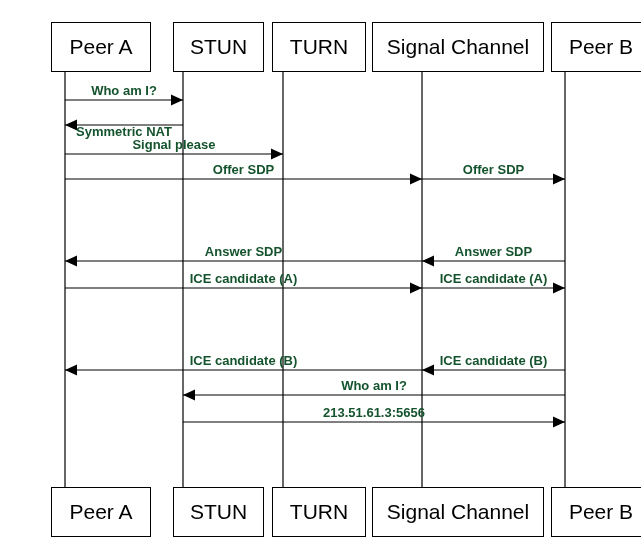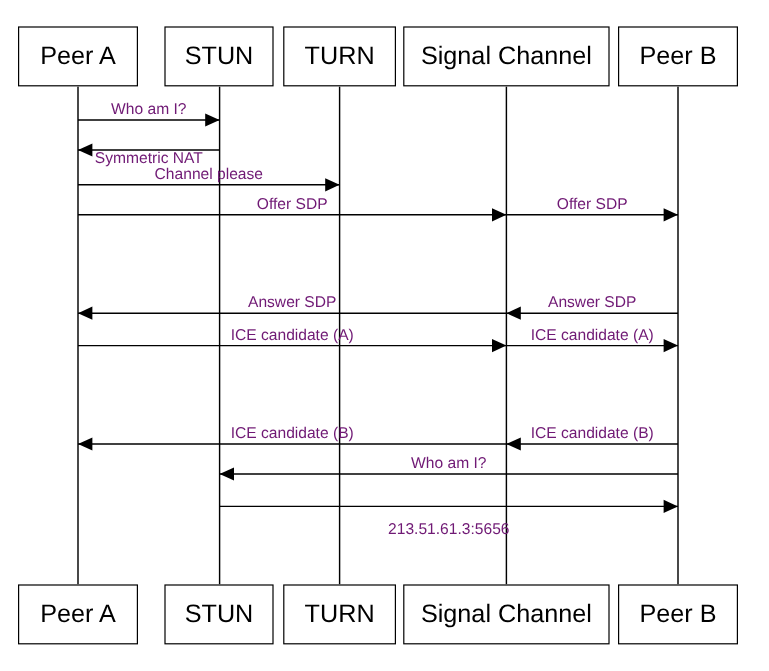--- a/index.html
+++ b/index.html
@@ -16,28 +16,30 @@
     position: absolute;
     box-sizing: border-box;
     border: 1.4px solid #000000;
     background: #ffffff;
     display: flex;
     align-items: center;
     justify-content: center;
     font-size: 21px;
     color: #000000;
     white-space: nowrap;
+    margin-left: 36px;
   }
   .msg-label {
     position: absolute;
     transform: translateX(-50%);
     font-size: 13px;
     line-height: 15px;
-    color: #701a75;
+    color: #14532d;
     white-space: nowrap;
+    font-weight: bold;
   }
 </style>
 </head>
 <body>
 
 <div id="stage" style="width: 641px; height: 559px;">
   <svg id="wires" xmlns="http://www.w3.org/2000/svg" width="641" height="559" viewBox="0 0 641 559">
       <line x1="65" x2="65" y1="72" y2="487" class="wire"></line>
       <line x1="183" x2="183" y1="72" y2="487" class="wire"></line>
       <line x1="283" x2="283" y1="72" y2="487" class="wire"></line>
@@ -75,24 +77,24 @@
     <div class="actor-box" style="left: 137px; top: 22px; width: 91px; height: 50px;">STUN</div>
     <div class="actor-box" style="left: 137px; top: 487px; width: 91px; height: 50px;">STUN</div>
     <div class="actor-box" style="left: 236px; top: 22px; width: 94px; height: 50px;">TURN</div>
     <div class="actor-box" style="left: 236px; top: 487px; width: 94px; height: 50px;">TURN</div>
     <div class="actor-box" style="left: 336px; top: 22px; width: 172px; height: 50px;">Signal Channel</div>
     <div class="actor-box" style="left: 336px; top: 487px; width: 172px; height: 50px;">Signal Channel</div>
     <div class="actor-box" style="left: 515px; top: 22px; width: 100px; height: 50px;">Peer B</div>
     <div class="actor-box" style="left: 515px; top: 487px; width: 100px; height: 50px;">Peer B</div>
     <div class="msg-label" style="left: 124px; top: 83px;">Who am I?</div>
     <div class="msg-label" style="left: 124px; top: 124px;">Symmetric NAT</div>
-    <div class="msg-label" style="left: 174px; top: 137px;">Channel please</div>
+    <div class="msg-label" style="left: 174px; top: 137px;">Signal please</div>
     <div class="msg-label" style="left: 243.5px; top: 162px;">Offer SDP</div>
     <div class="msg-label" style="left: 493.5px; top: 162px;">Offer SDP</div>
     <div class="msg-label" style="left: 243.5px; top: 244px;">Answer SDP</div>
     <div class="msg-label" style="left: 493.5px; top: 244px;">Answer SDP</div>
     <div class="msg-label" style="left: 243.5px; top: 271px;">ICE candidate (A)</div>
     <div class="msg-label" style="left: 493.5px; top: 271px;">ICE candidate (A)</div>
     <div class="msg-label" style="left: 243.5px; top: 353px;">ICE candidate (B)</div>
     <div class="msg-label" style="left: 493.5px; top: 353px;">ICE candidate (B)</div>
     <div class="msg-label" style="left: 374px; top: 378px;">Who am I?</div>
-    <div class="msg-label" style="left: 374px; top: 405px; margin-top: 28px;">213.51.61.3:5656</div>
+    <div class="msg-label" style="left: 374px; top: 405px;">213.51.61.3:5656</div>
   </div>
 
 </body></html>

